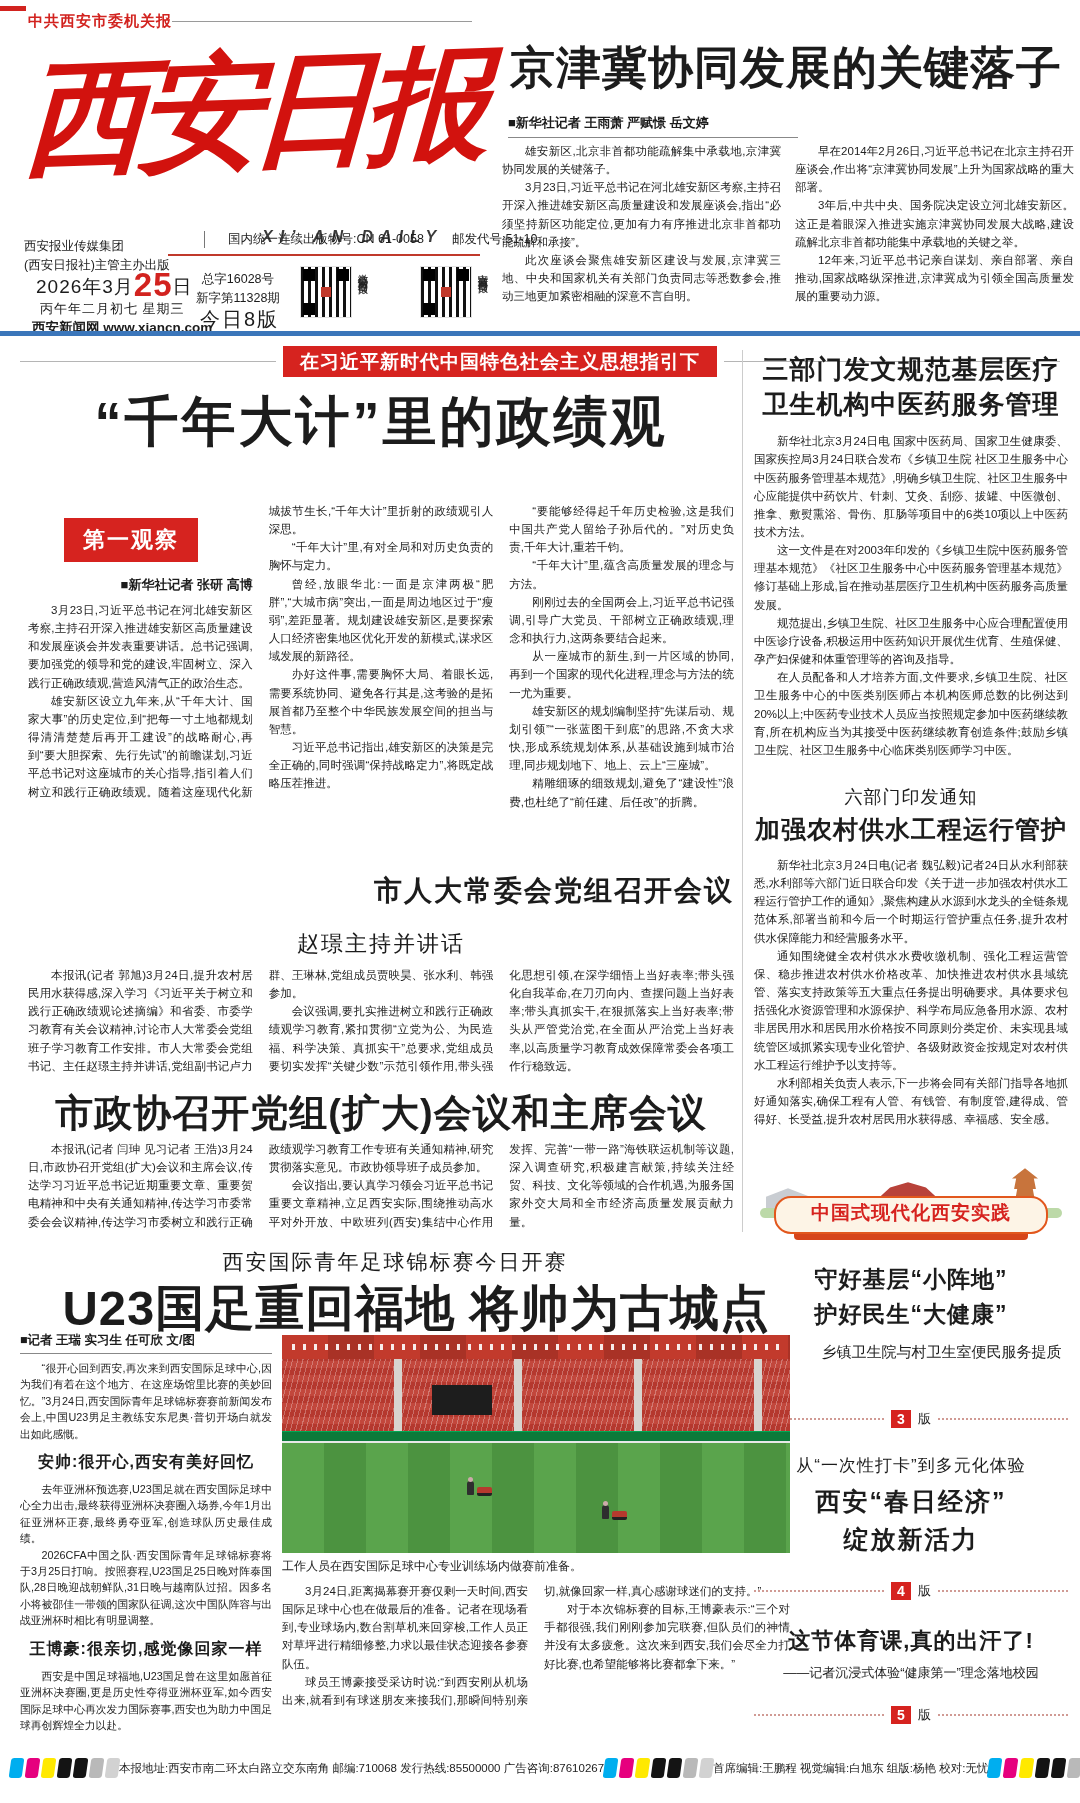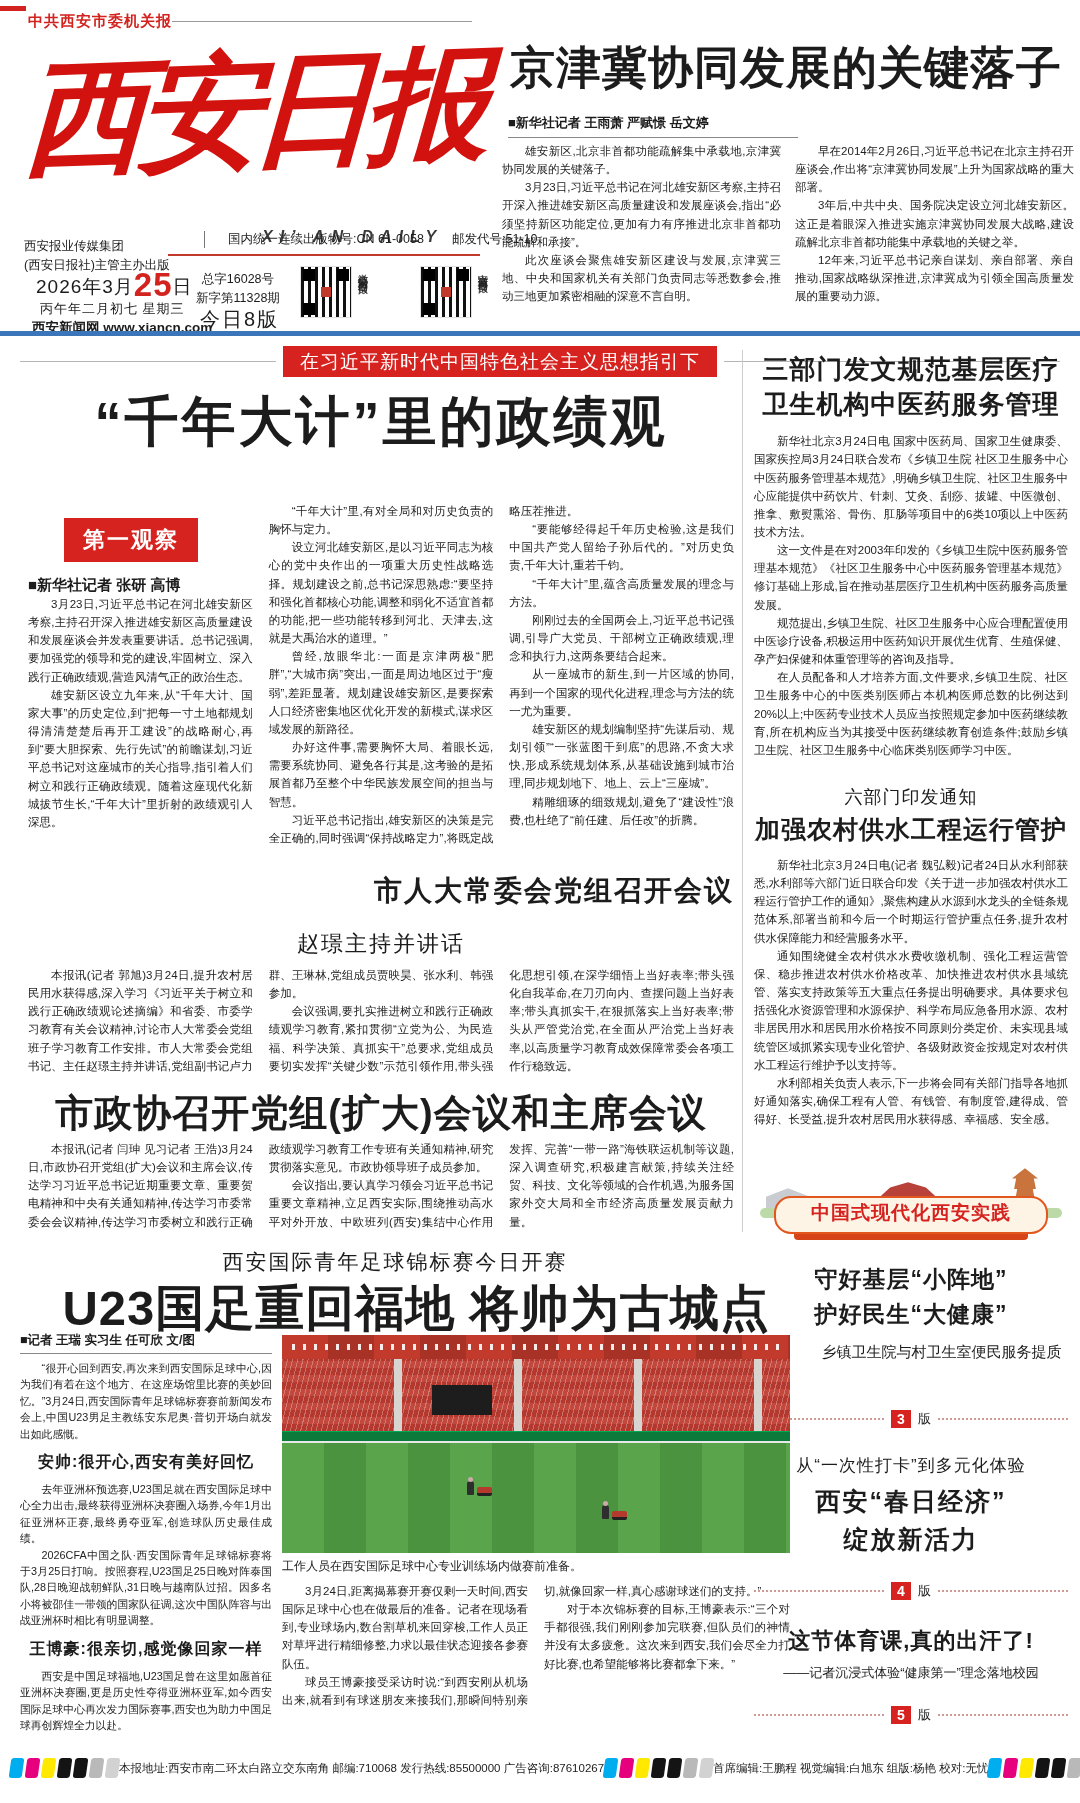--- a/index.html
+++ b/index.html
@@ -42,28 +42,28 @@
   
   .ta-headline { left:497px; top:38px; width:578px; font-size:45px; font-weight:900; text-align:center; letter-spacing:1px; }
   .ta-byline { left:508px; top:114px; width:290px; font-size:13px; font-weight:bold; border-bottom:1px solid #888; padding-bottom:5px; }
   .ta-body { left:502px; top:142px; width:572px; height:190px; column-count:2; column-gap:14px; overflow:hidden; }
   .body-txt p { font-size:11.5px; line-height:1.58; text-align:justify; text-indent:2em; color:#222; }
 
   .blue-bar { left:0; top:331px; width:1080px; height:5px; background:#3b76ba; }
 
   
   .banner-box { left:283px; top:346px; width:434px; height:31px; background:#d6231f; color:#fff; font-size:19px;
-                font-weight:400; text-align:center; line-height:31px; letter-spacing:1px; }
+                font-weight:700; text-align:center; line-height:31px; letter-spacing:1px; }
   .banner-line-l { left:20px; top:361px; width:256px; background:#b5b5b5; }
   .banner-line-r { left:724px; top:361px; width:336px; background:#b5b5b5; }
   .lead-headline { left:28px; top:386px; width:706px; font-size:54px; font-weight:900; text-align:center; letter-spacing:3px; }
   .lead-body { left:28px; top:502px; width:706px; height:362px; column-count:3; column-gap:16px; overflow:hidden; }
   .label-box { width:134px; background:#d6231f; color:#fff; font-size:22px; font-weight:900; text-align:center;
                padding:7px 0; margin:16px 0 14px 36px; letter-spacing:2px; }
-  .lead-byline { font-size:15px; font-weight:bold; margin-bottom:0; }
+  .lead-byline { font-size:13px; font-weight:bold; margin-bottom:7px;text-align:right; }
 
   .v-divider { left:742px; top:350px; width:1px; height:882px; background:#cccccc; }
 
   
   .npc-headline { left:28px; top:872px; width:706px; font-size:28px; font-weight:900; text-align:right; letter-spacing:2px; }
   .npc-sub { left:28px; top:929px; width:706px; font-size:22px; text-align:center; letter-spacing:2px; font-family:"Liberation Serif","DejaVu Serif",serif; }
   .npc-body { left:28px; top:966px; width:706px; height:112px; column-count:3; column-gap:16px; overflow:hidden; }
   .cppcc-headline { left:28px; top:1088px; width:706px; font-size:38px; font-weight:900; text-align:center; letter-spacing:1px; }
   .cppcc-body { left:28px; top:1140px; width:706px; height:100px; column-count:3; column-gap:16px; overflow:hidden; }
 
@@ -184,21 +184,20 @@
   <div class="abs banner-box">在习近平新时代中国特色社会主义思想指引下</div>
   <div class="abs hairline banner-line-r"></div>
 
   <div class="abs lead-headline">“千年大计”里的政绩观</div>
   <div class="abs lead-body body-txt">
     <div class="label-box">第一观察</div>
     <div class="lead-byline">■新华社记者 张研 高博</div>
     <p>3月23日,习近平总书记在河北雄安新区考察,主持召开深入推进雄安新区高质量建设和发展座谈会并发表重要讲话。总书记强调,要加强党的领导和党的建设,牢固树立、深入践行正确政绩观,营造风清气正的政治生态。</p>
     <p>雄安新区设立九年来,从“千年大计、国家大事”的历史定位,到“把每一寸土地都规划得清清楚楚后再开工建设”的战略耐心,再到“要大胆探索、先行先试”的前瞻谋划,习近平总书记对这座城市的关心指导,指引着人们树立和践行正确政绩观。随着这座现代化新城拔节生长,“千年大计”里折射的政绩观引人深思。</p>
     <p>“千年大计”里,有对全局和对历史负责的胸怀与定力。</p>
-    <p>设立河北雄安新区,是以习近平同志为核心的党中央作出的一项重大历史性战略选择。规划建设之前,总书记深思熟虑:“要坚持和强化首都核心功能,调整和弱化不适宜首都的功能,把一些功能转移到河北、天津去,这就是大禹治水的道理。”</p>
     <p>曾经,放眼华北:一面是京津两极“肥胖”,“大城市病”突出,一面是周边地区过于“瘦弱”,差距显著。规划建设雄安新区,是要探索人口经济密集地区优化开发的新模式,谋求区域发展的新路径。</p>
     <p>办好这件事,需要胸怀大局、着眼长远,需要系统协同、避免各行其是,这考验的是拓展首都乃至整个中华民族发展空间的担当与智慧。</p>
     <p>习近平总书记指出,雄安新区的决策是完全正确的,同时强调“保持战略定力”,将既定战略压茬推进。</p>
     <p>“要能够经得起千年历史检验,这是我们中国共产党人留给子孙后代的。”对历史负责,千年大计,重若千钧。</p>
     <p>“千年大计”里,蕴含高质量发展的理念与方法。</p>
     <p>刚刚过去的全国两会上,习近平总书记强调,引导广大党员、干部树立正确政绩观,理念和执行力,这两条要结合起来。</p>
     <p>从一座城市的新生,到一片区域的协同,再到一个国家的现代化进程,理念与方法的统一尤为重要。</p>
     <p>雄安新区的规划编制坚持“先谋后动、规划引领”“一张蓝图干到底”的思路,不贪大求快,形成系统规划体系,从基础设施到城市治理,同步规划地下、地上、云上“三座城”。</p>
     <p>精雕细琢的细致规划,避免了“建设性”浪费,也杜绝了“前任建、后任改”的折腾。</p>
 

